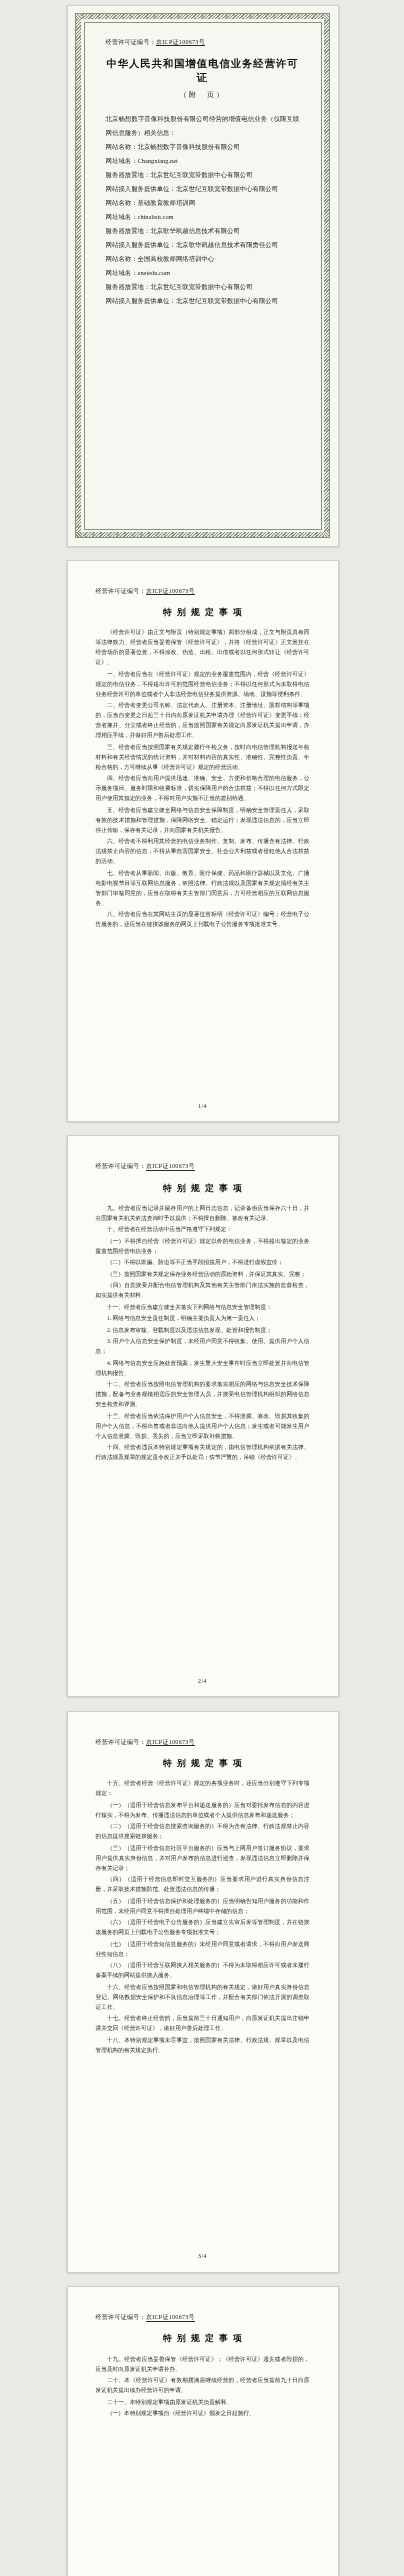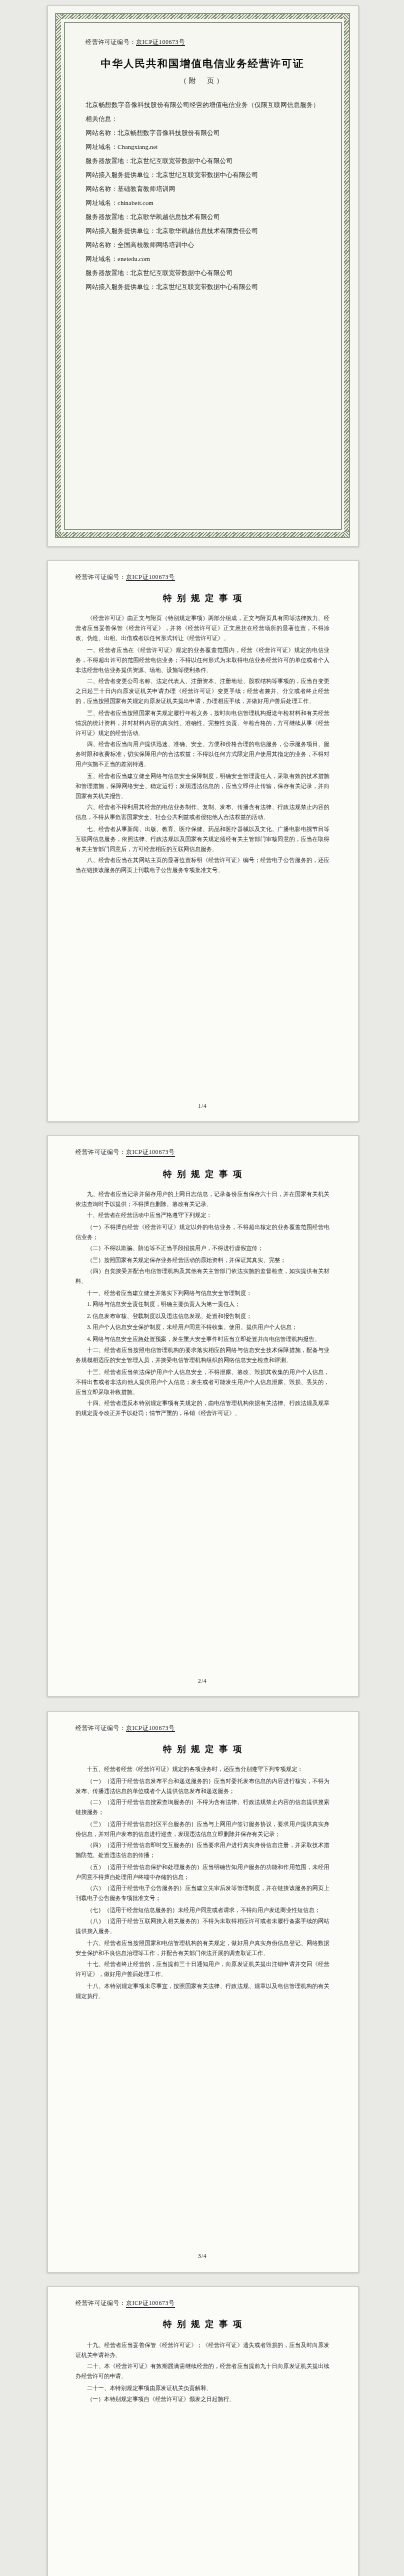--- a/index.html
+++ b/index.html
@@ -12,21 +12,21 @@
   .canvas{
     position:relative;
     width:405px;
     height:2873px;
     background:#e9e9e6;
     padding-top:4.6px;
     box-sizing:border-box;
     overflow:hidden;
   }
   .page{
-    width:312px;
+    width:272px;
     margin:0 auto 13.4px auto;
     background:#fbfbf7;
     border:0.5px solid #cfcfc9;
     box-shadow:0 0.5px 2.1px rgba(0,0,0,.22);
     box-sizing:border-box;
     position:relative;
   }
   
   .cert{height:542px;background:#f6f7f1;}
   .cert-line-outer{position:absolute;inset:7.2px;border:0.5px solid var(--cert-border,#86947d);pointer-events:none;}
@@ -42,21 +42,21 @@
   .u{border-bottom:0.5px solid #2a2a2a;padding-bottom:0.5px;}
   .cert-title{
     margin-top:10.3px;text-align:center;
     font-size:10.3px;font-weight:700;letter-spacing:1px;color:#111;
   }
   .cert-sub{margin-top:5.2px;text-align:center;font-size:7px;font-weight:400;letter-spacing:2.1px;}
   .cert-intro{margin-top:12.4px;font-size:6.4px;line-height:14px;text-align:justify;}
   .entries{margin-top:0;}
   .entry{font-size:6.4px;line-height:14px;}
   
-  .prov{height:562px;padding:12px 28px;box-sizing:border-box;margin-top:13px;}
+  .prov{height:562px;padding:26px 28px;box-sizing:border-box;margin-top:13px;}
   .prov-header{font-size:6px;letter-spacing:0.3px;}
   .prov-title{
     margin:11.3px 0 8.2px 0;text-align:center;
     font-size:8.8px;font-weight:700;letter-spacing:5.2px;padding-left:5.2px;color:#111;
   }
   .paras .para{
     margin:0 0 1.5px 0;
     font-size:5.7px;line-height:10px;
     text-indent:2em;text-align:justify;color:#1e1e1e;
   }

